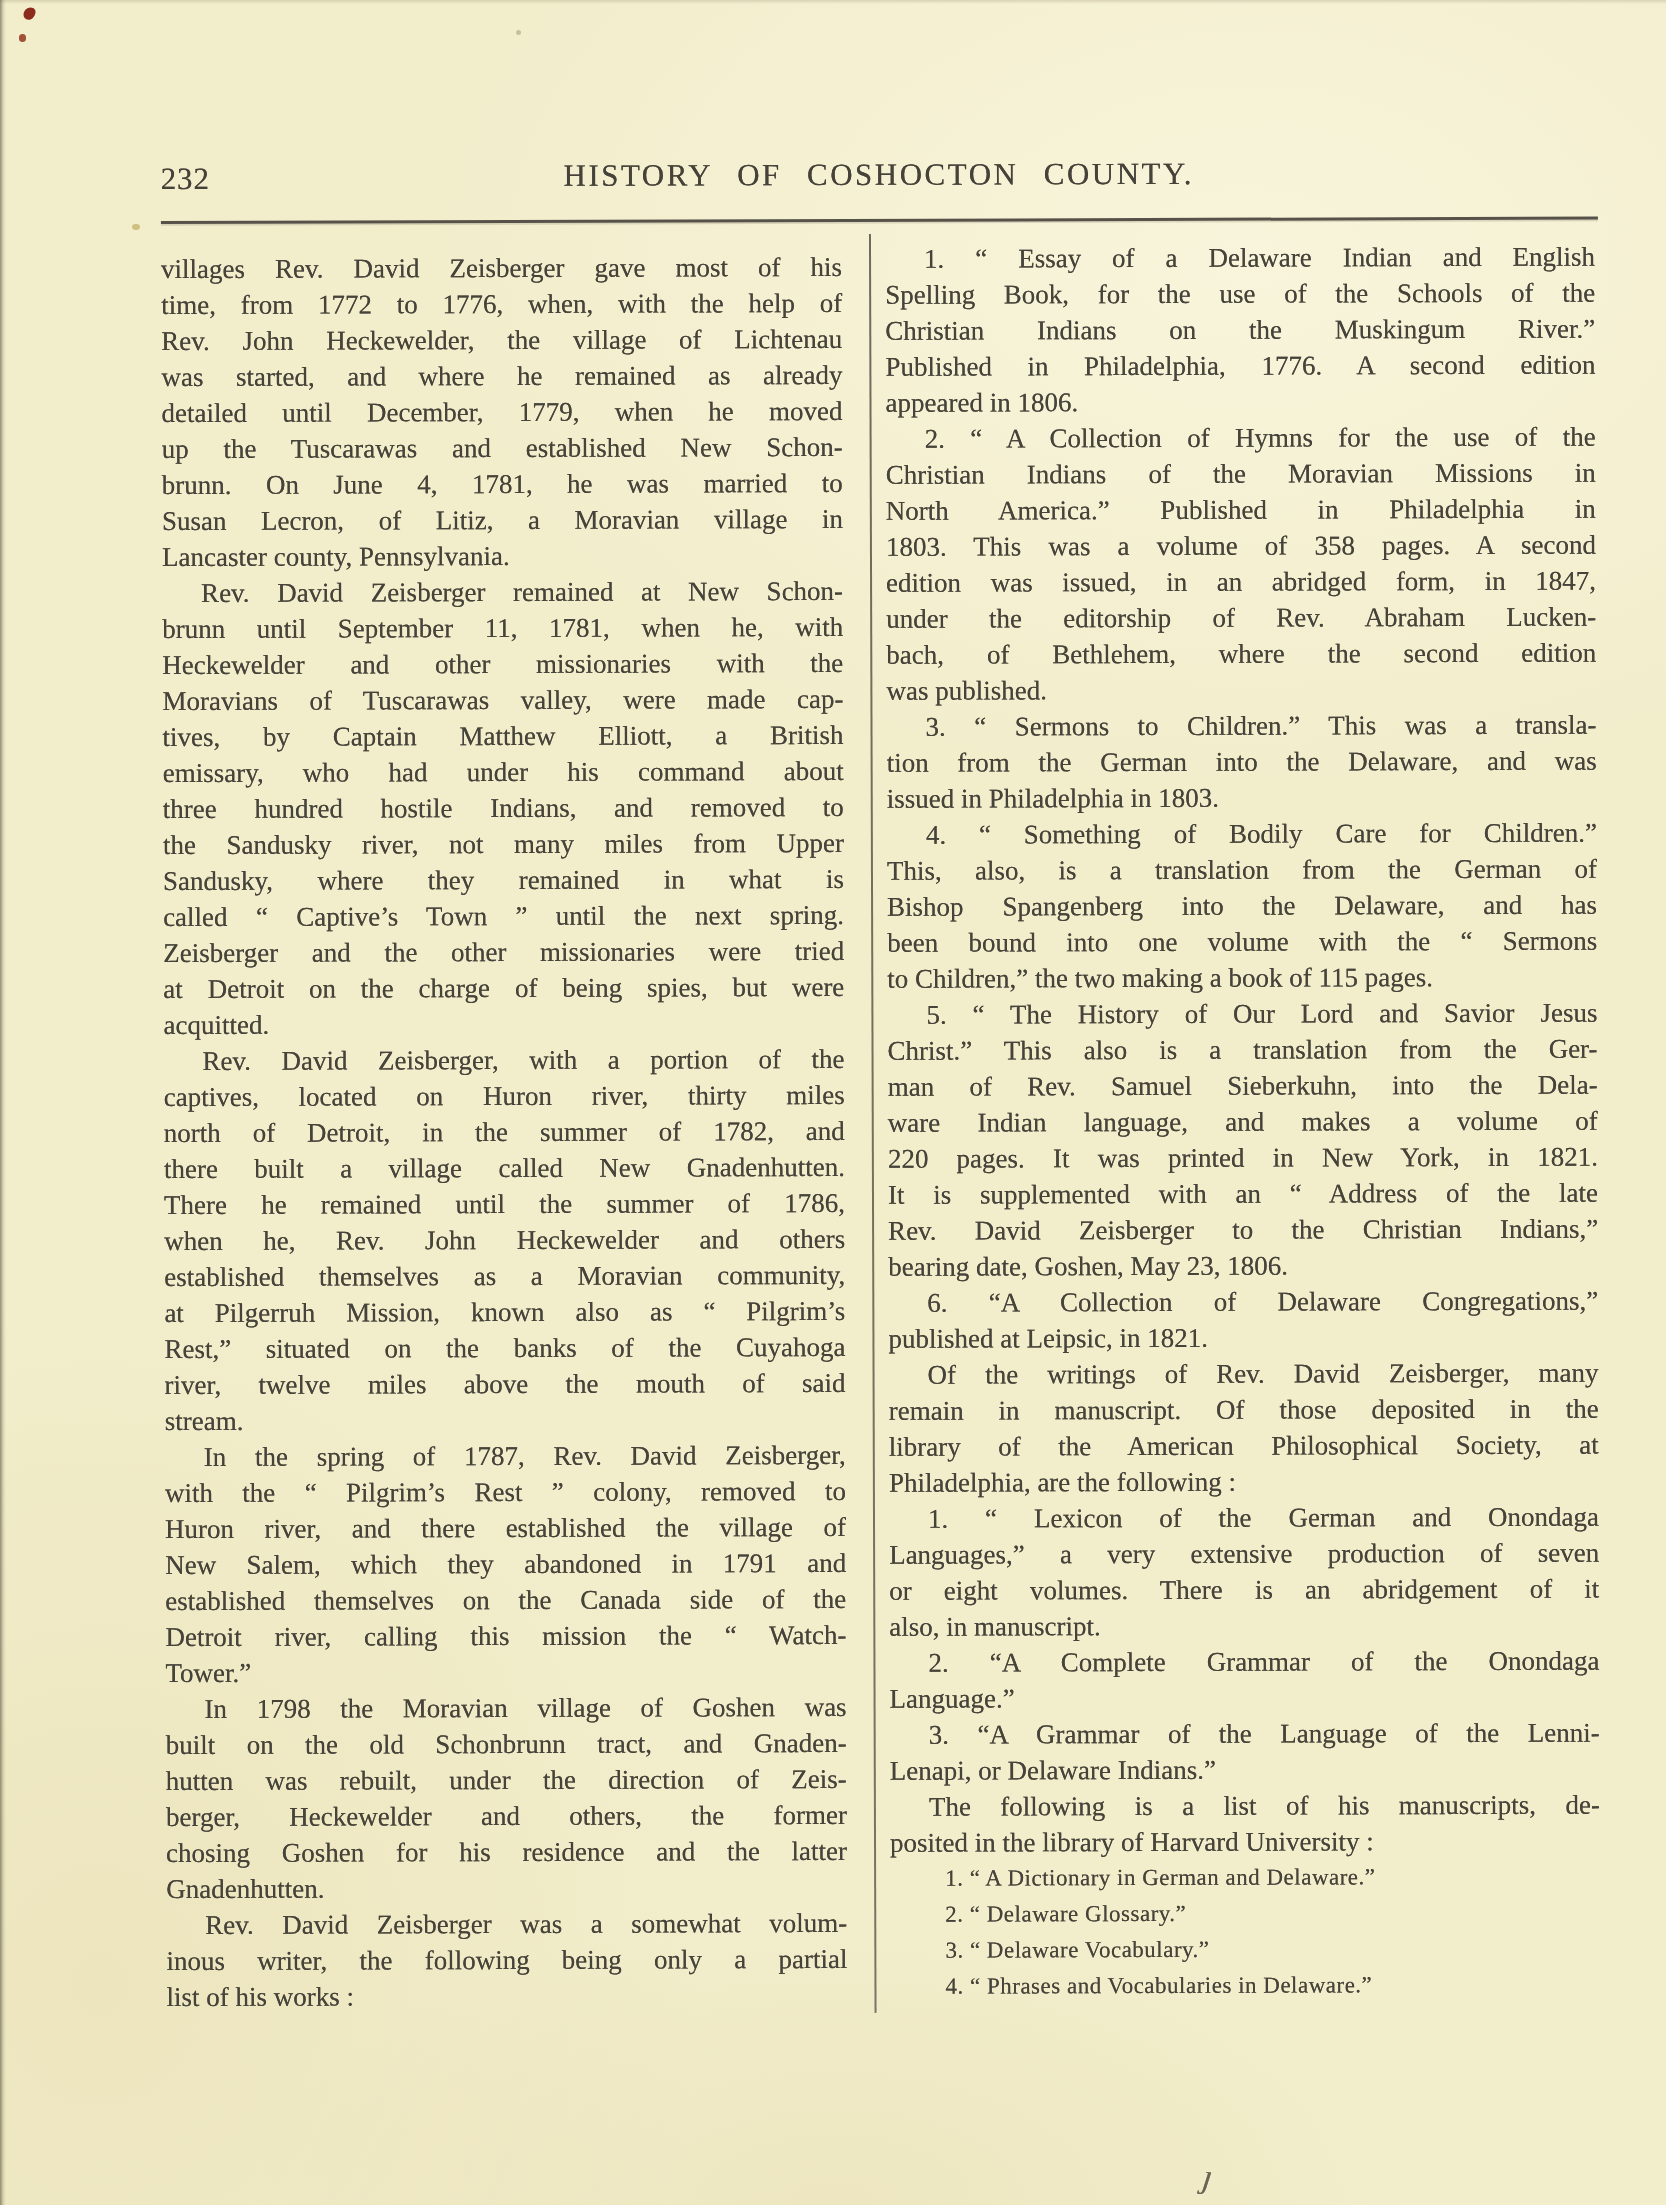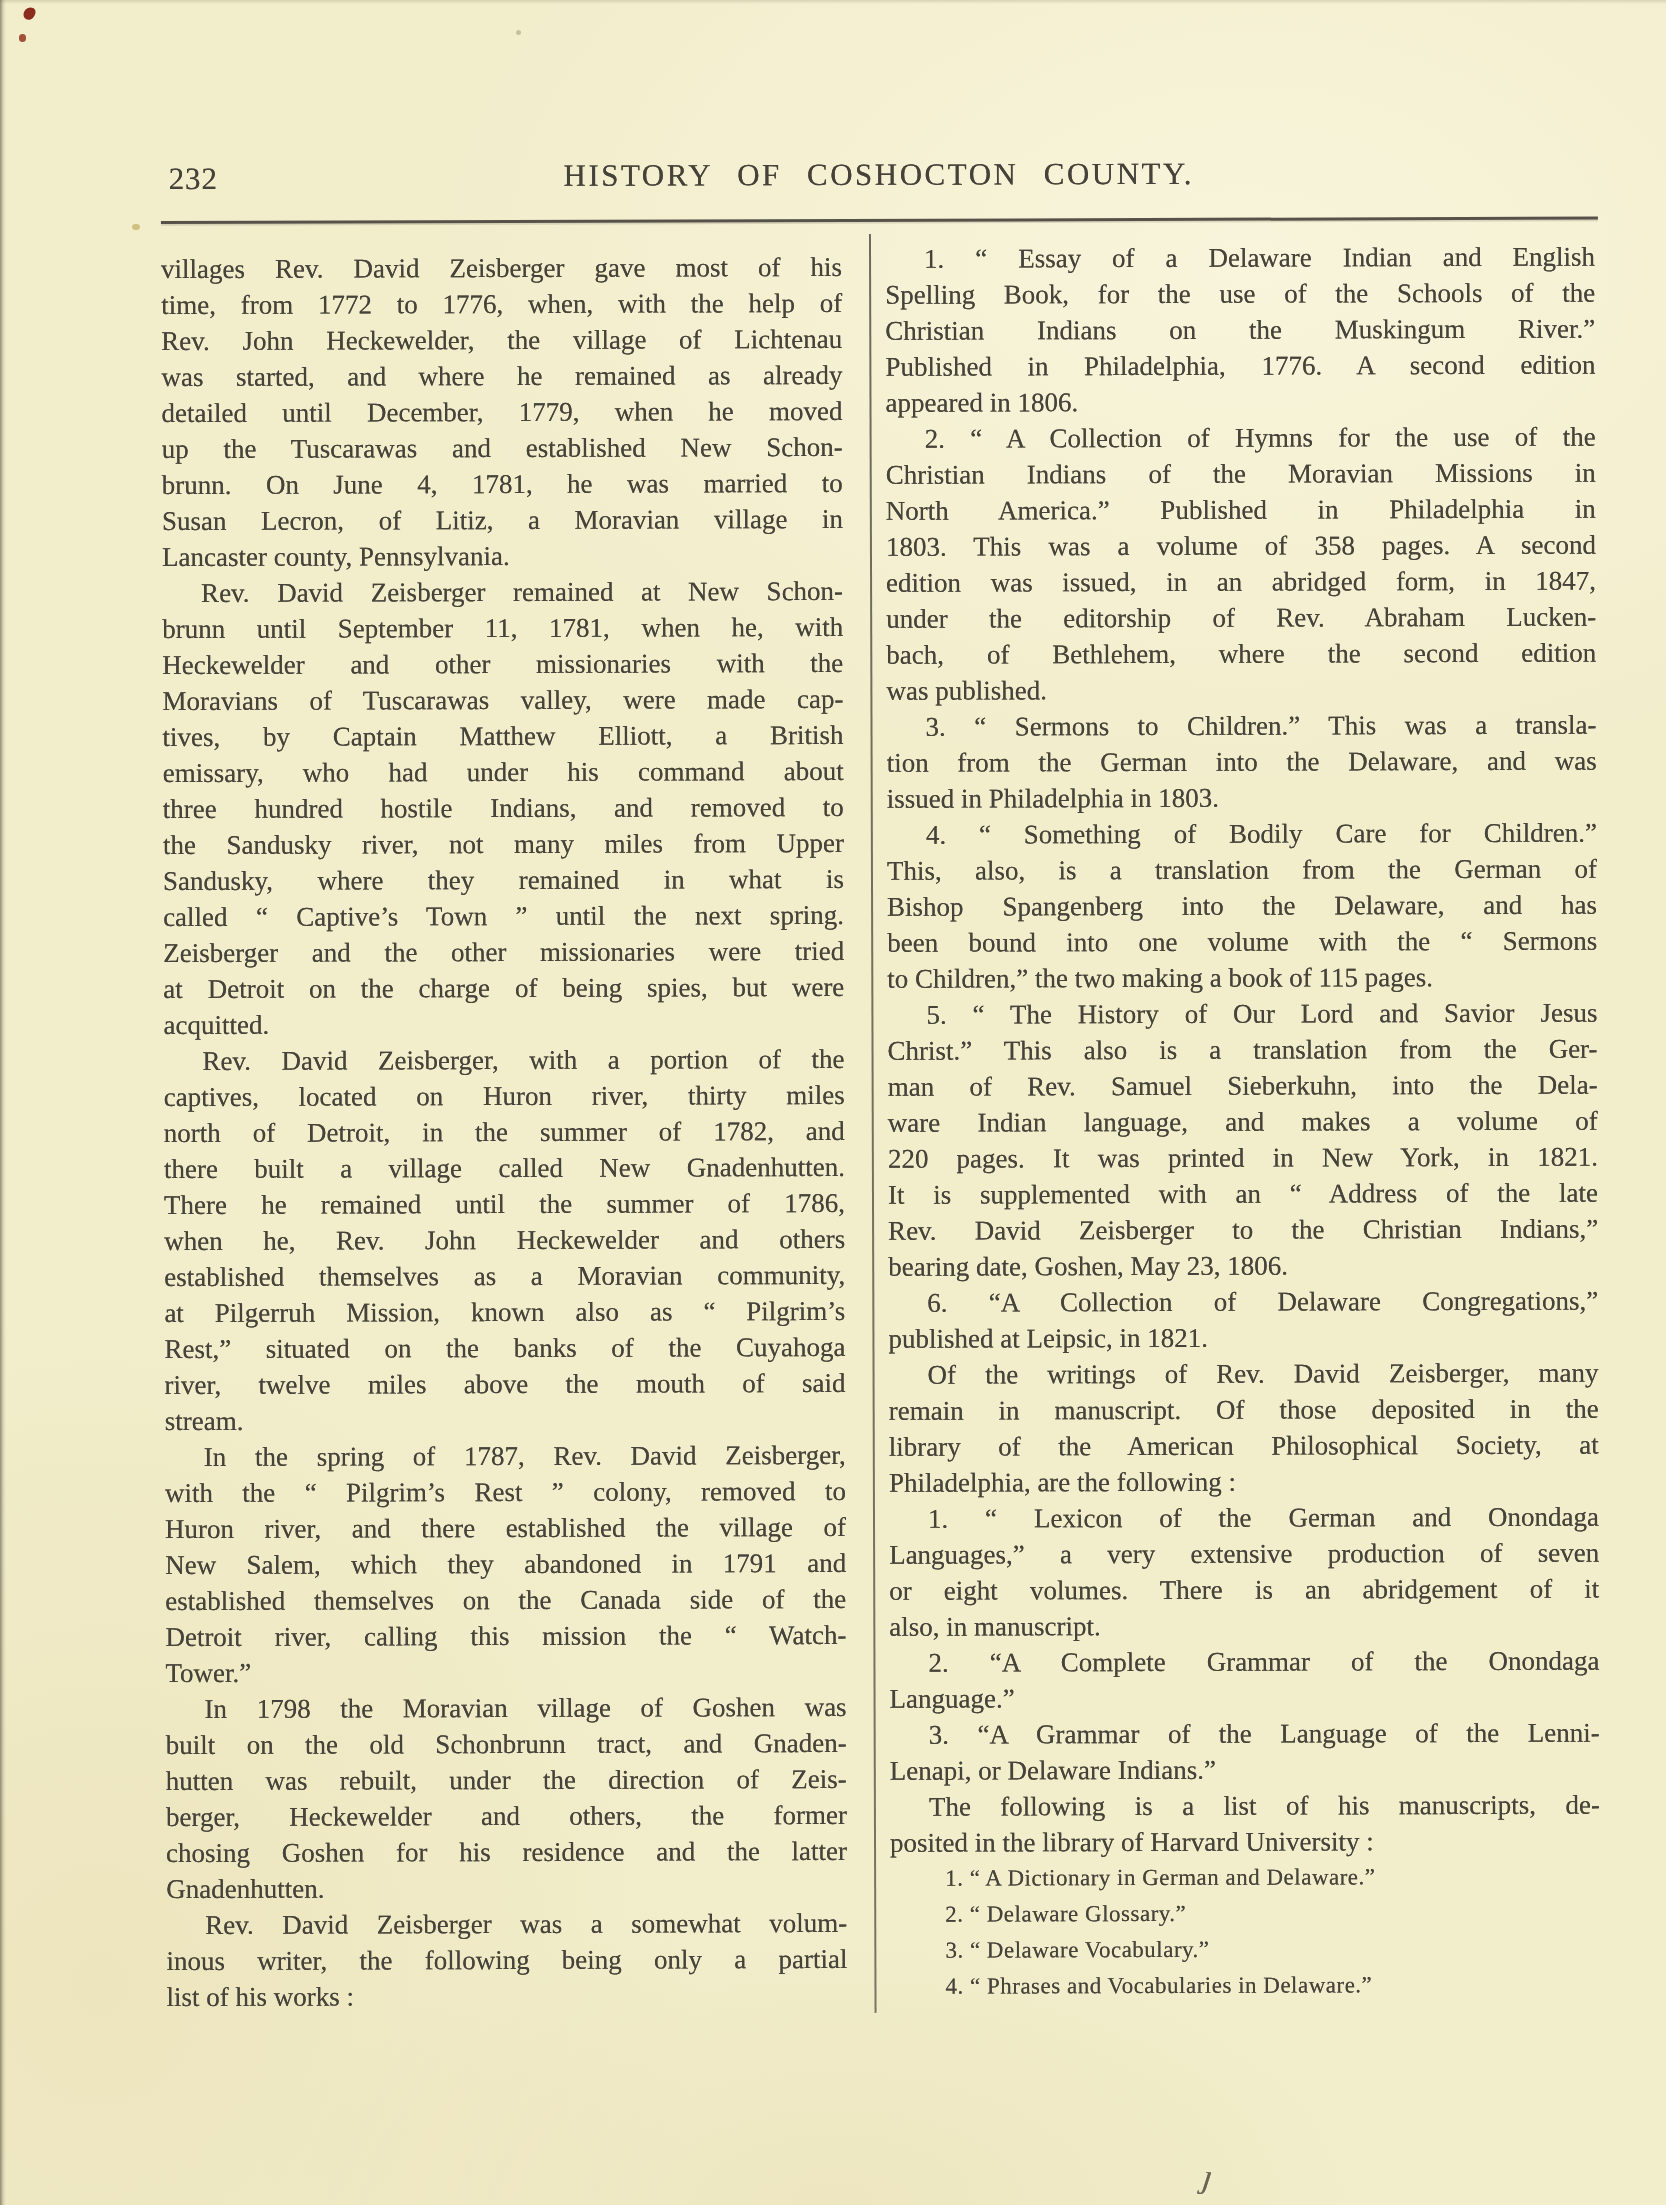--- a/index.html
+++ b/index.html
@@ -26,21 +26,21 @@
     position:absolute;left:0;top:0;width:100%;height:4.2px;
     background:linear-gradient(to bottom, rgba(90,80,55,0.18), rgba(90,80,55,0));
   }
   .content{
     position:absolute;inset:0;
     transform:rotate(-0.18deg);
     transform-origin:50% 40%;
   }
   .header-row{position:absolute;top:157px;left:163px;width:1436px;height:52px;}
   .pageno{
-    position:absolute;left:8px;top:1.7px;
+    position:absolute;left:0;top:1.7px;
     font-size:31px;letter-spacing:0.8px;color:#45423a;
     text-shadow:0 0 0.4px rgba(70,66,56,0.85);
     font-family:Liberation Serif, serif;
   }
   .title{
     position:absolute;left:0;right:0;top:0;margin:0;
     text-align:center;font-weight:normal;
     font-size:31px;letter-spacing:2.5px;word-spacing:15px;color:#45423a;
     text-shadow:0 0 0.4px rgba(70,66,56,0.85);
   }

